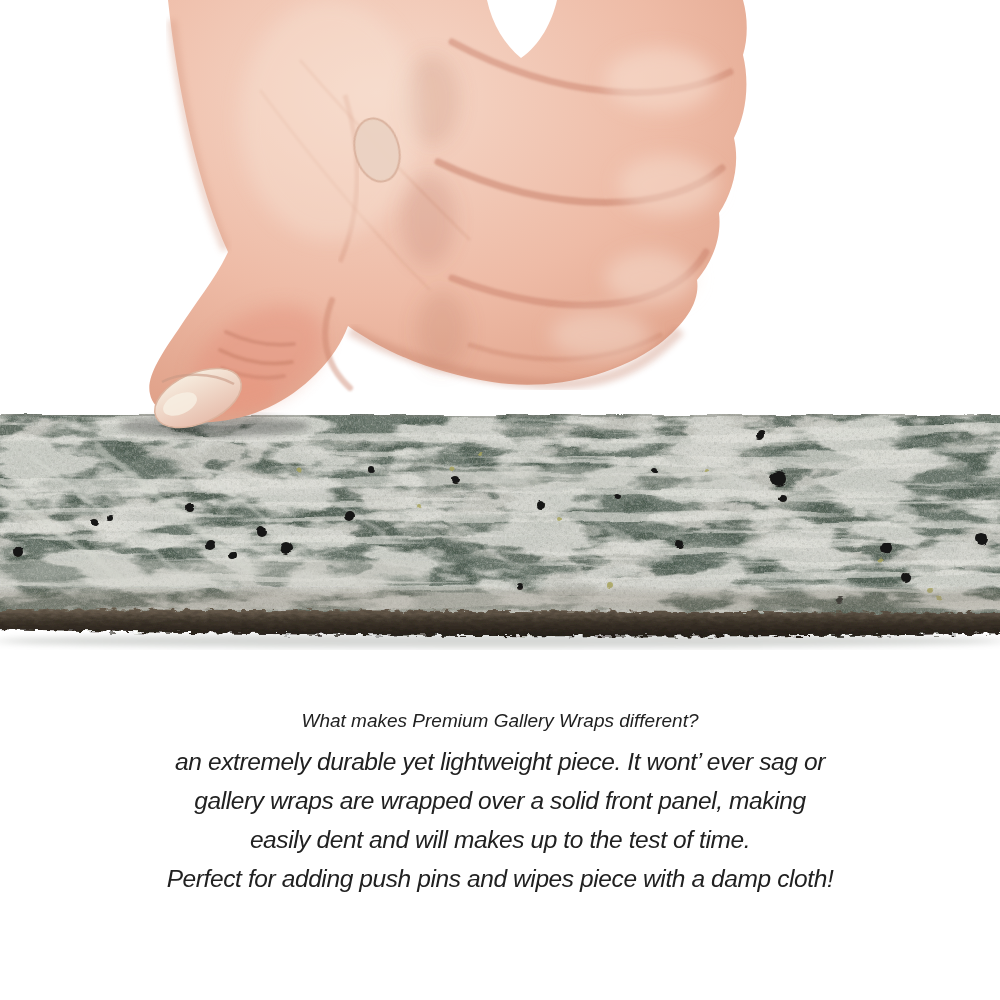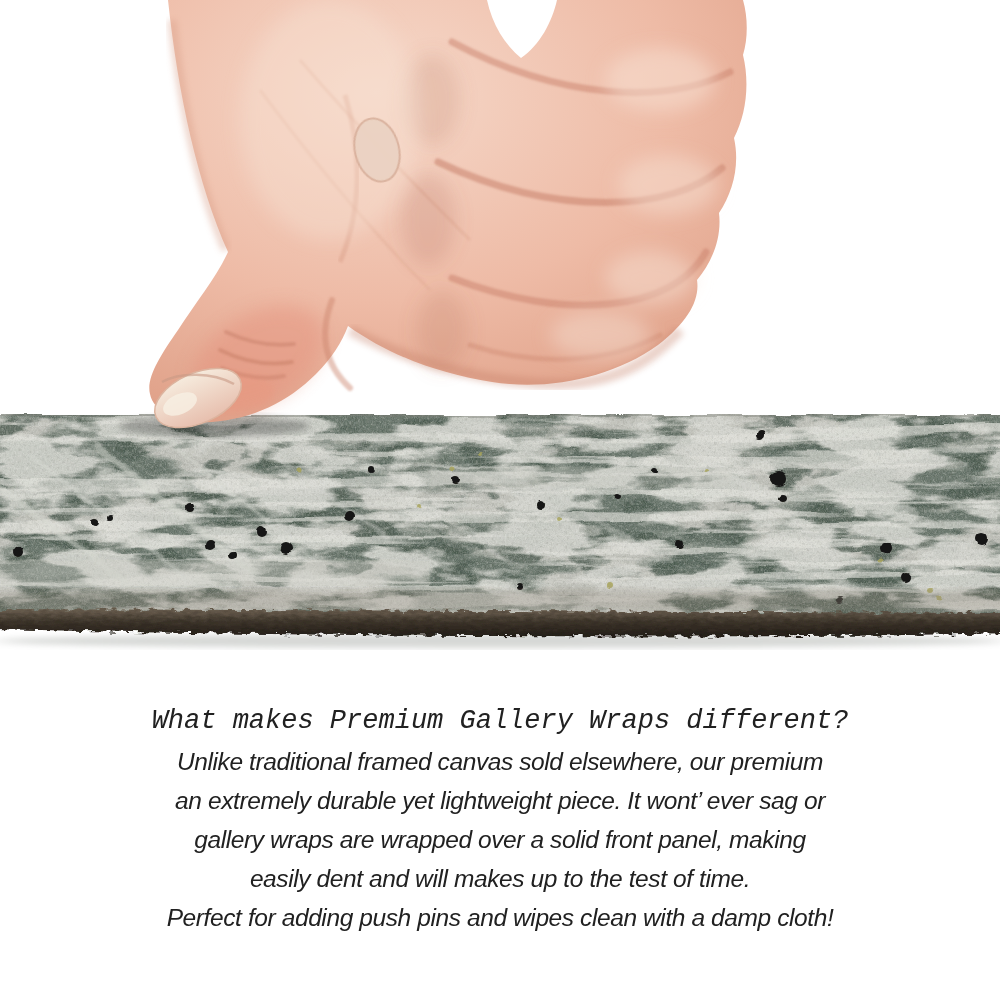--- a/index.html
+++ b/index.html
@@ -6,21 +6,21 @@
   .stage{
     position:relative;width:1000px;height:1000px;margin:0 auto;
     background:#ffffff;overflow:hidden;
     font-family:"Liberation Sans", sans-serif;
   }
   .photo{position:absolute;top:0;left:0;}
   .text-block{
     position:absolute;top:700px;left:0;right:0;
     text-align:center;font-style:italic;color:#212121;
   }
-  .heading{font-size:27px;line-height:42px;letter-spacing:0;white-space:nowrap;font-family:Liberation Mono, monospace;}
+  .heading{font-size:19px;line-height:42px;letter-spacing:0;white-space:nowrap;}
   .line{font-size:24.5px;line-height:39px;letter-spacing:-0.4px;white-space:nowrap;}
 </style>
 </head>
 <body>
 
 <div class="stage">
 
   <svg class="photo" width="1000" height="660" viewBox="0 0 1000 660">
     <defs>
       <radialGradient id="gSkin" cx="38%" cy="22%" r="90%">
@@ -234,20 +234,19 @@
       <g>
         <ellipse cx="198" cy="398" rx="46" ry="25" transform="rotate(-24 198 398)" fill="url(#gNail)" stroke="#dcb49f" stroke-width="1.5"></ellipse>
         <ellipse cx="180" cy="404" rx="18" ry="10" transform="rotate(-24 180 404)" fill="#f7f0e4" opacity="0.8"></ellipse>
         <path d="M 162,382 C 180,372 212,372 234,384" fill="none" stroke="#c89a86" stroke-width="2.5" opacity="0.6"></path>
       </g>
     </g>
   </svg>
 
   <div class="text-block">
     <div class="heading">What makes Premium Gallery Wraps different?</div>
-    <div class="line">Unlike traditional framed canvas sold elsewhere, our premium</div>
     <div class="line">an extremely durable yet lightweight piece. It wont’ ever sag or</div>
     <div class="line">gallery wraps are wrapped over a solid front panel, making</div>
     <div class="line">easily dent and will makes up to the test of time.</div>
-    <div class="line">Perfect for adding push pins and wipes clean with a damp cloth!</div>
+    <div class="line">Perfect for adding push pins and wipes piece with a damp cloth!</div>
   </div>
 
 </div>
 
 </body></html>

